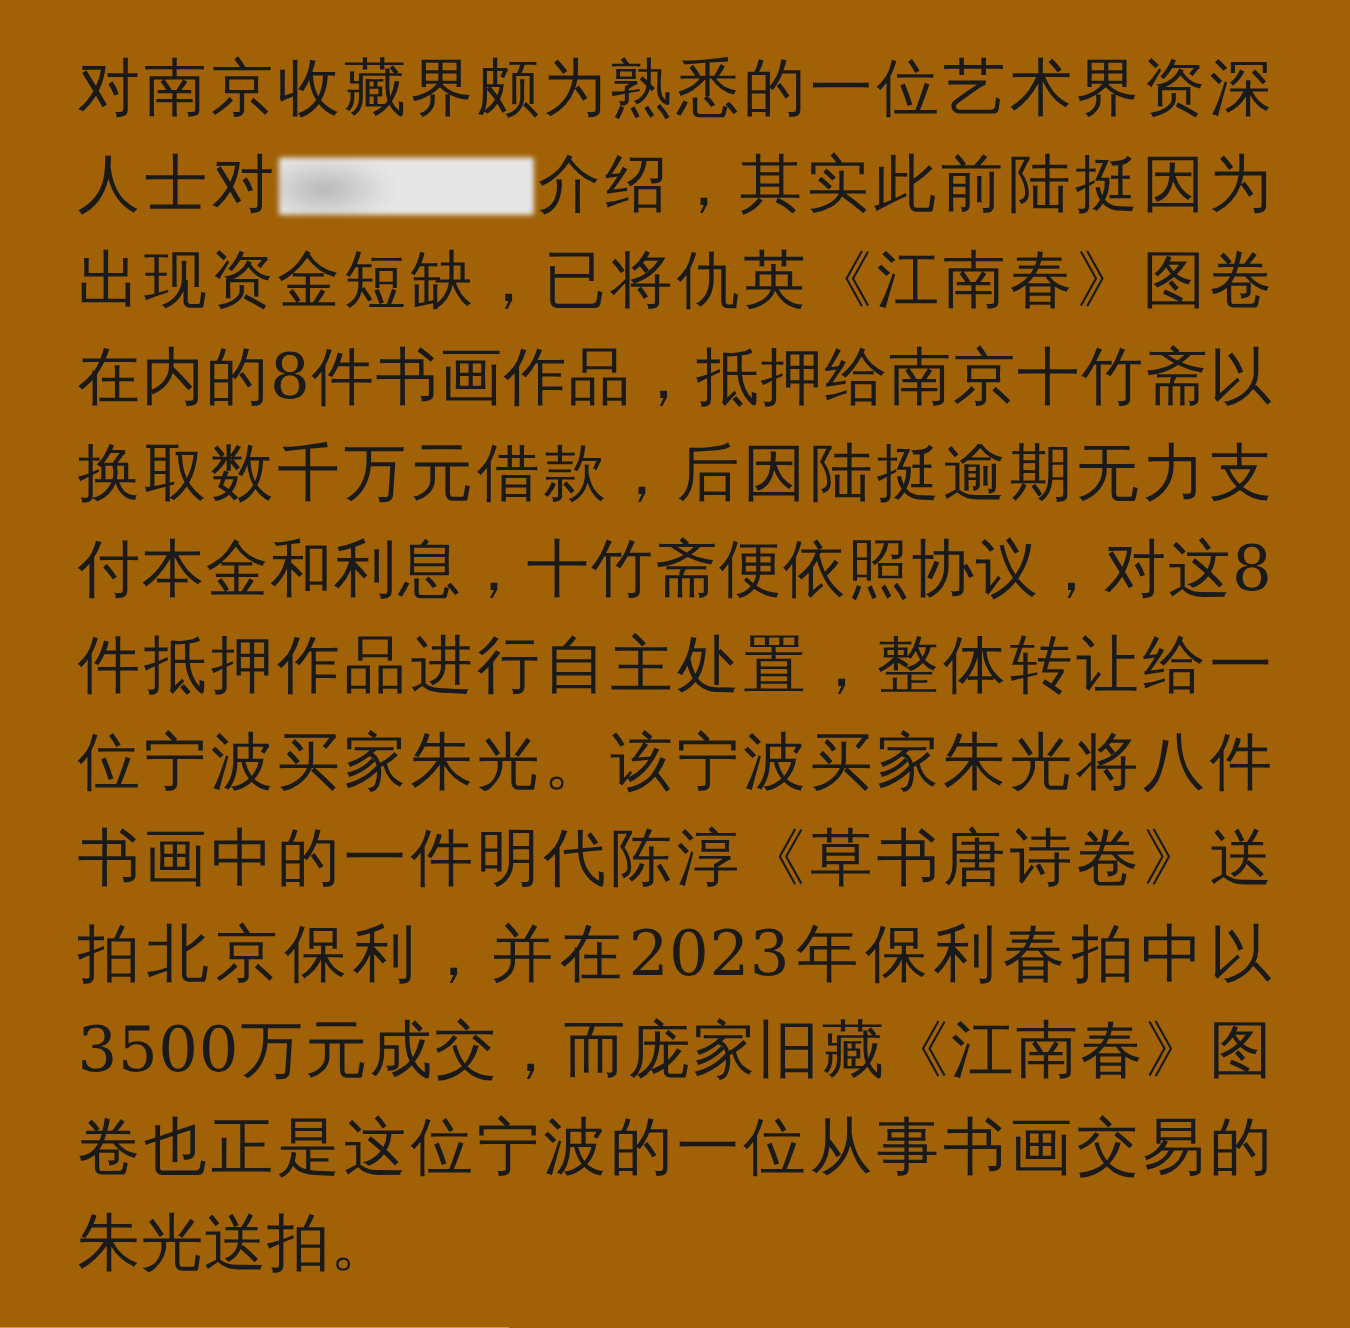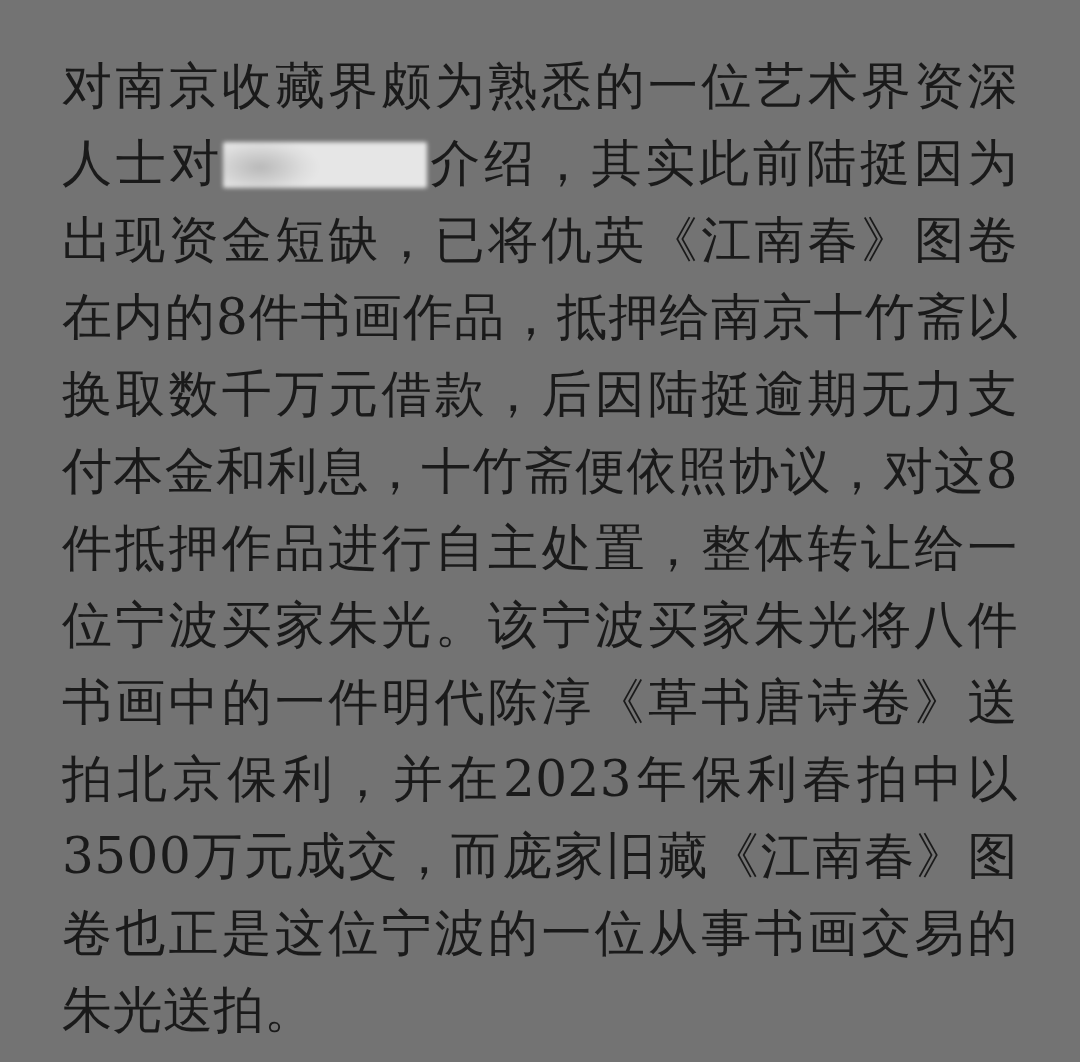--- a/index.html
+++ b/index.html
@@ -10,22 +10,22 @@
   body {
     width: 1080px;
     height: 1062px;
     font-family: "DejaVu Serif", "Liberation Serif", serif;
     overflow: hidden;
   }
   #article {
     box-sizing: border-box;
     width: 1080px;
     height: 1062px;
-    padding: 48px 62px 20px 62px;
-    background: #737373;
+    padding: 32px 62px 20px 62px;
+    background: #a16207;
   }
   .para {
     margin: 0;
     color: #1a1a1a;
     font-size: 50px;
     line-height: 77px;
     letter-spacing: 0.5px;
     text-align: justify;
     text-justify: inter-character;
     font-weight: 400;

